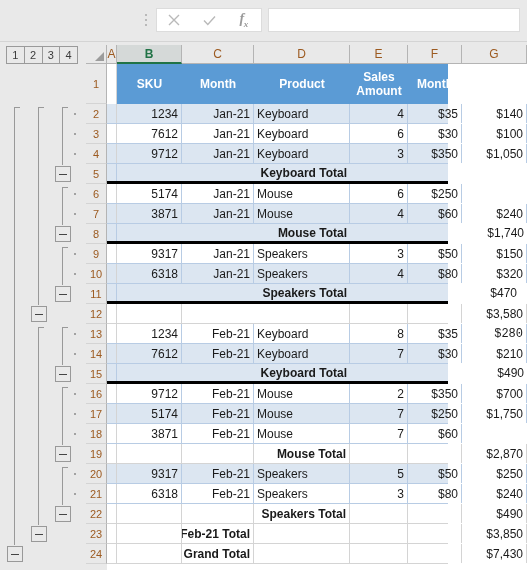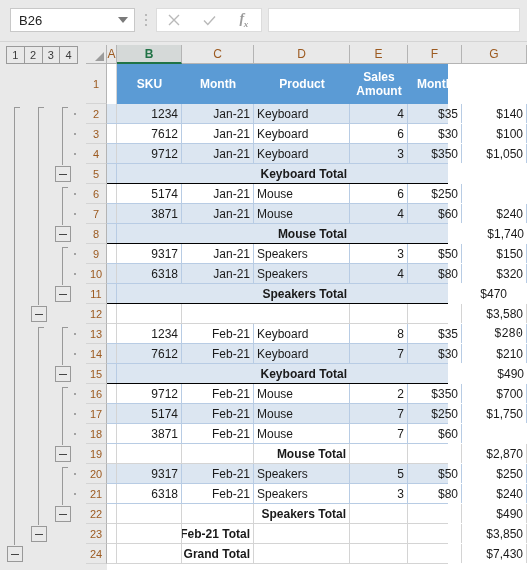--- a/index.html
+++ b/index.html
@@ -130,41 +130,33 @@
   }
   .row.hdr .cell span{display:block;width:100%;}
   
   .row.band{background:#dce6f1;}
   .row.white{background:#ffffff;}
   
   .row.gl .cell{border-right:1px solid #b8cce4;}
   .row.gl{border-bottom:1px solid #b8cce4;}
   .row.plain .cell{border-right:1px solid #d4d4d4;}
   .row.plain{border-bottom:1px solid #d4d4d4;}
-  .row.sub{border-bottom:1px solid #000000;}
+  .row.sub{border-bottom:3px solid #000000;}
   .row.subw{border-bottom:1px solid #d4d4d4;}
   .row.subw .cell{border-right:1px solid #d4d4d4;}
   
   .colA-strip{
     position:absolute;left:0;top:0;width:10px;height:100%;
     background:#fff;border-right:1px solid #d4d4d4;box-sizing:border-box;
   }
 </style>
 </head>
 <body>
 
 <div class="formula-bar">
-  <div class="namebox">
-    <div class="nb-text">B26</div>
-    <div class="nb-arrow">
-      <svg width="10" height="6" viewBox="0 0 10 6">
-          <path d="M0 0 L10 0 L5 6 Z" fill="#7a7a7a"></path>
-        </svg>
-    </div>
-  </div>
 
   <div class="vgrip">
     <i></i>
       <i></i>
       <i></i>
   </div>
 
   <div class="fx-group">
     <div class="fx-btn">
       <svg width="12" height="12" viewBox="0 0 12 12">
@@ -410,21 +402,21 @@
       <div class="cell r" style="left: 301px; width: 54px;">$80</div>
       <div class="cell r" style="left: 355px; width: 65px;">$320</div>
     </div>
     <div class="row band sub" style="top: 220px; height: 20px;">
       <div class="colA-strip" style="background: transparent; border-right: 1px solid rgb(184, 204, 228);"></div>
       <div class="cell " style="left: 10px; width: 65px; border-right: none;"></div>
       <div class="cell " style="left: 75px; width: 72px; border-right: none;"></div>
       <div class="cell " style="left: 243px; width: 58px; border-right: none;"></div>
       <div class="cell " style="left: 301px; width: 54px; border-right: none;"></div>
       <div class="cell r b" style="left: 147px; width: 96px; border-right: none;">Speakers Total</div>
-      <div class="cell r" style="left: 338px; width: 65px; border-right: none;">$470</div>
+      <div class="cell r" style="left: 348px; width: 65px; border-right: none;">$470</div>
     </div>
     <div class="row white plain" style="top: 240px; height: 20px;">
       <div class="colA-strip" style="background: transparent;"></div>
       <div class="cell " style="left: 10px; width: 65px;"></div>
       <div class="cell " style="left: 147px; width: 96px;"></div>
       <div class="cell " style="left: 243px; width: 58px;"></div>
       <div class="cell " style="left: 301px; width: 54px;"></div>
       <div class="cell r" style="left: 355px; width: 65px;">$3,580</div>
     </div>
     <div class="row white gl" style="top: 260px; height: 20px;">

